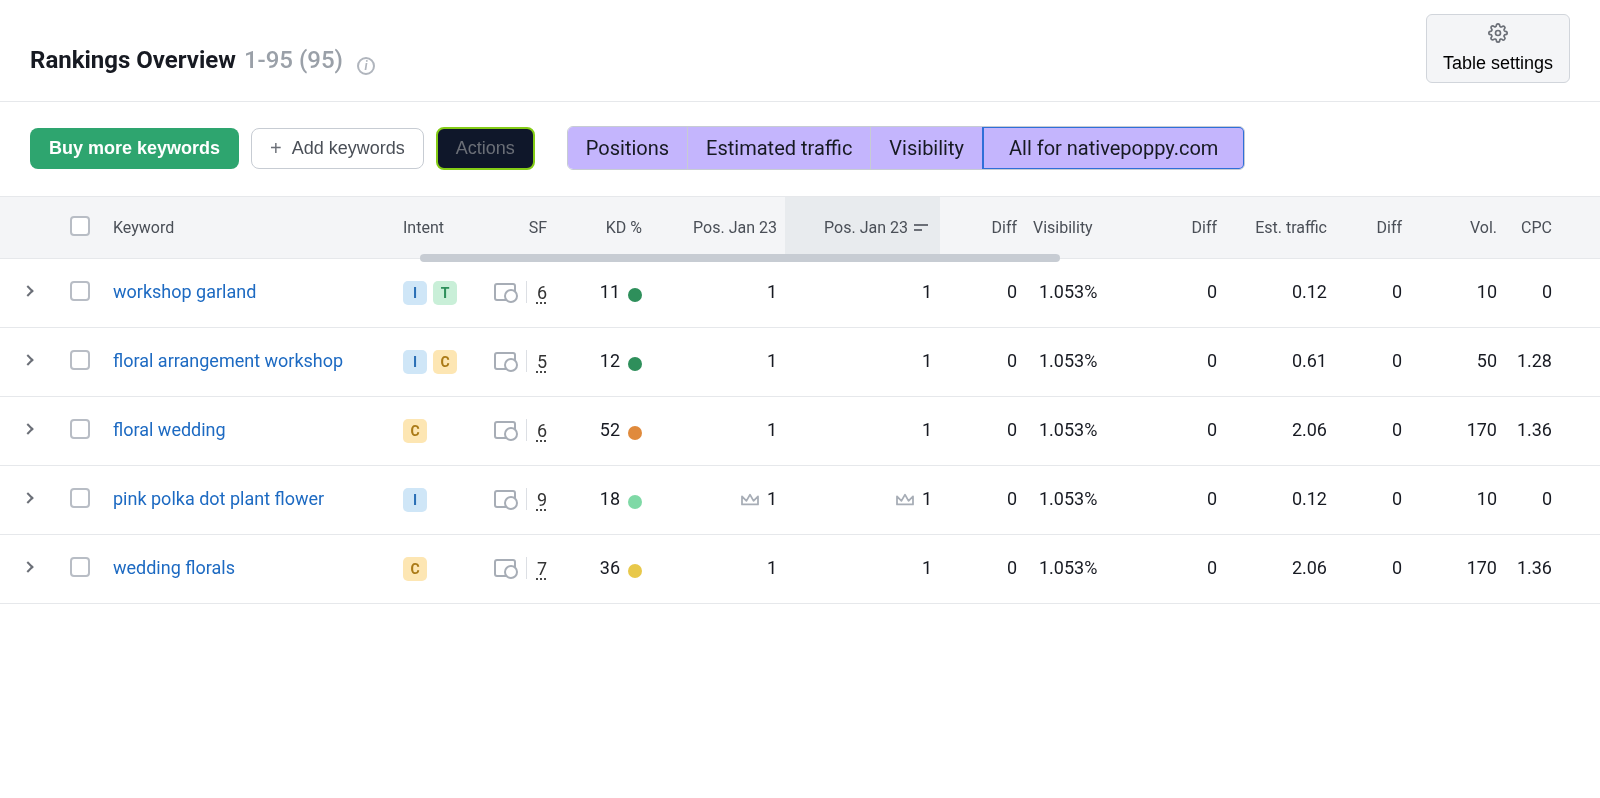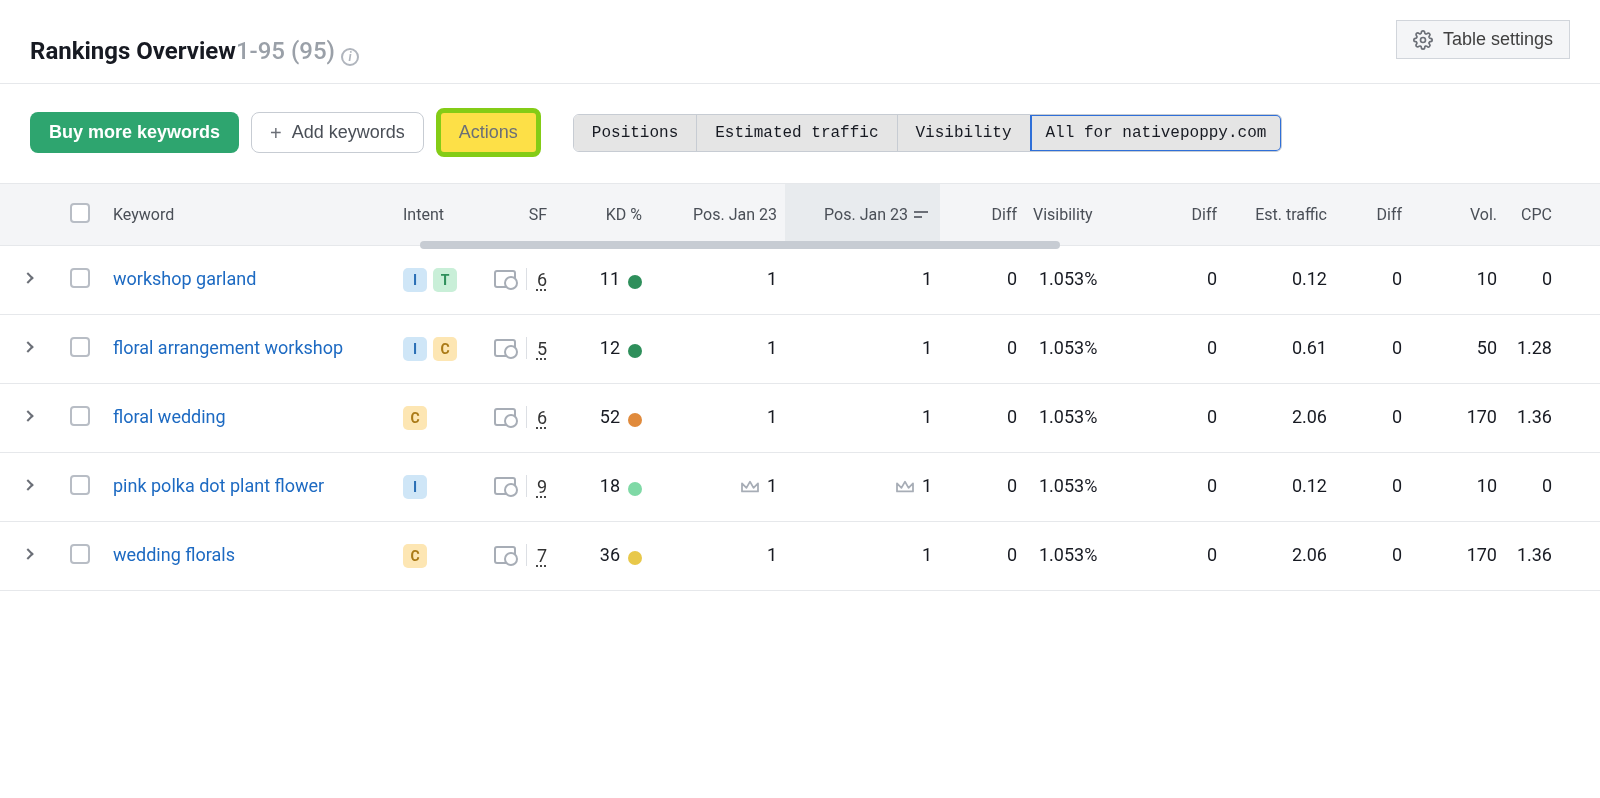--- a/index.html
+++ b/index.html
@@ -15,20 +15,21 @@
   .header {
     display: flex;
     align-items: center;
     justify-content: space-between;
     padding: 14px 30px 18px 30px;
     border-bottom: 1px solid #e6e8eb;
   }
   .header-left {
     display: flex;
     align-items: baseline;
+    gap: 8px;
     margin-top: 23px;
   }
   .header-title {
     font-size: 24px;
     font-weight: 700;
     color: #171a22;
   }
   .header-range {
     font-size: 24px;
     color: #9aa0a8;
@@ -50,24 +51,25 @@
     position: relative;
     top: 2px;
   }
   .table-settings-btn {
     display: flex;
     align-items: center;
     gap: 10px;
     padding: 8px 16px;
     background: #f4f5f7;
     border: 1px solid #d1d5db;
-    border-radius: 0;
+    border-radius: 6px;
     font-size: 18px;
-    color: #404040;
+    color: #000000;
     cursor: pointer;
+    flex-direction: column;
   }
 
   
   .toolbar {
     display: flex;
     align-items: center;
     gap: 12px;
     padding: 24px 30px 26px 30px;
   }
   .btn {
@@ -85,54 +87,53 @@
     color: #fff;
     font-weight: 600;
   }
   .btn-secondary {
     background: #fff;
     border: 1px solid #c7ccd3;
     color: #4a4f57;
     font-weight: 500;
   }
   .btn-tertiary {
-    background: #fde047;
-    border: 5px solid #84cc16;
+    background: #0f172a;
+    border: 2px solid #84cc16;
     color: #6b6f77;
     font-weight: 500;
   }
   .plus {
     font-size: 20px;
     line-height: 1;
     color: #6b6f77;
   }
 
   .segmented {
     display: inline-flex;
     border: 1px solid #c7ccd3;
     border-radius: 6px;
     overflow: hidden;
     margin-left: 20px;
   }
   .segmented-item {
     padding: 9px 18px;
-    font-size: 16px;
+    font-size: 20px;
     color: #171a22;
-    background: #e5e5e5;
+    background: #c4b5fd;
     border-right: 1px solid #c7ccd3;
     cursor: pointer;
-    font-family: Liberation Mono, monospace;
   }
   .segmented-item:last-child { border-right: none; }
   .segmented-item.active {
     border: 2px solid #2f6fd8;
     margin: -1px;
     position: relative;
     border-radius: 0 6px 6px 0;
-    padding: 8px 14px;
+    padding: 8px 25px;
   }
 
   
   .table-wrap {
     border-top: 1px solid #e6e8eb;
   }
   .thead {
     display: grid;
     grid-template-columns: 55px 50px 290px 80px 80px 95px 135px 155px 85px 125px 75px 110px 75px 95px 55px;
     background: #f4f5f7;

